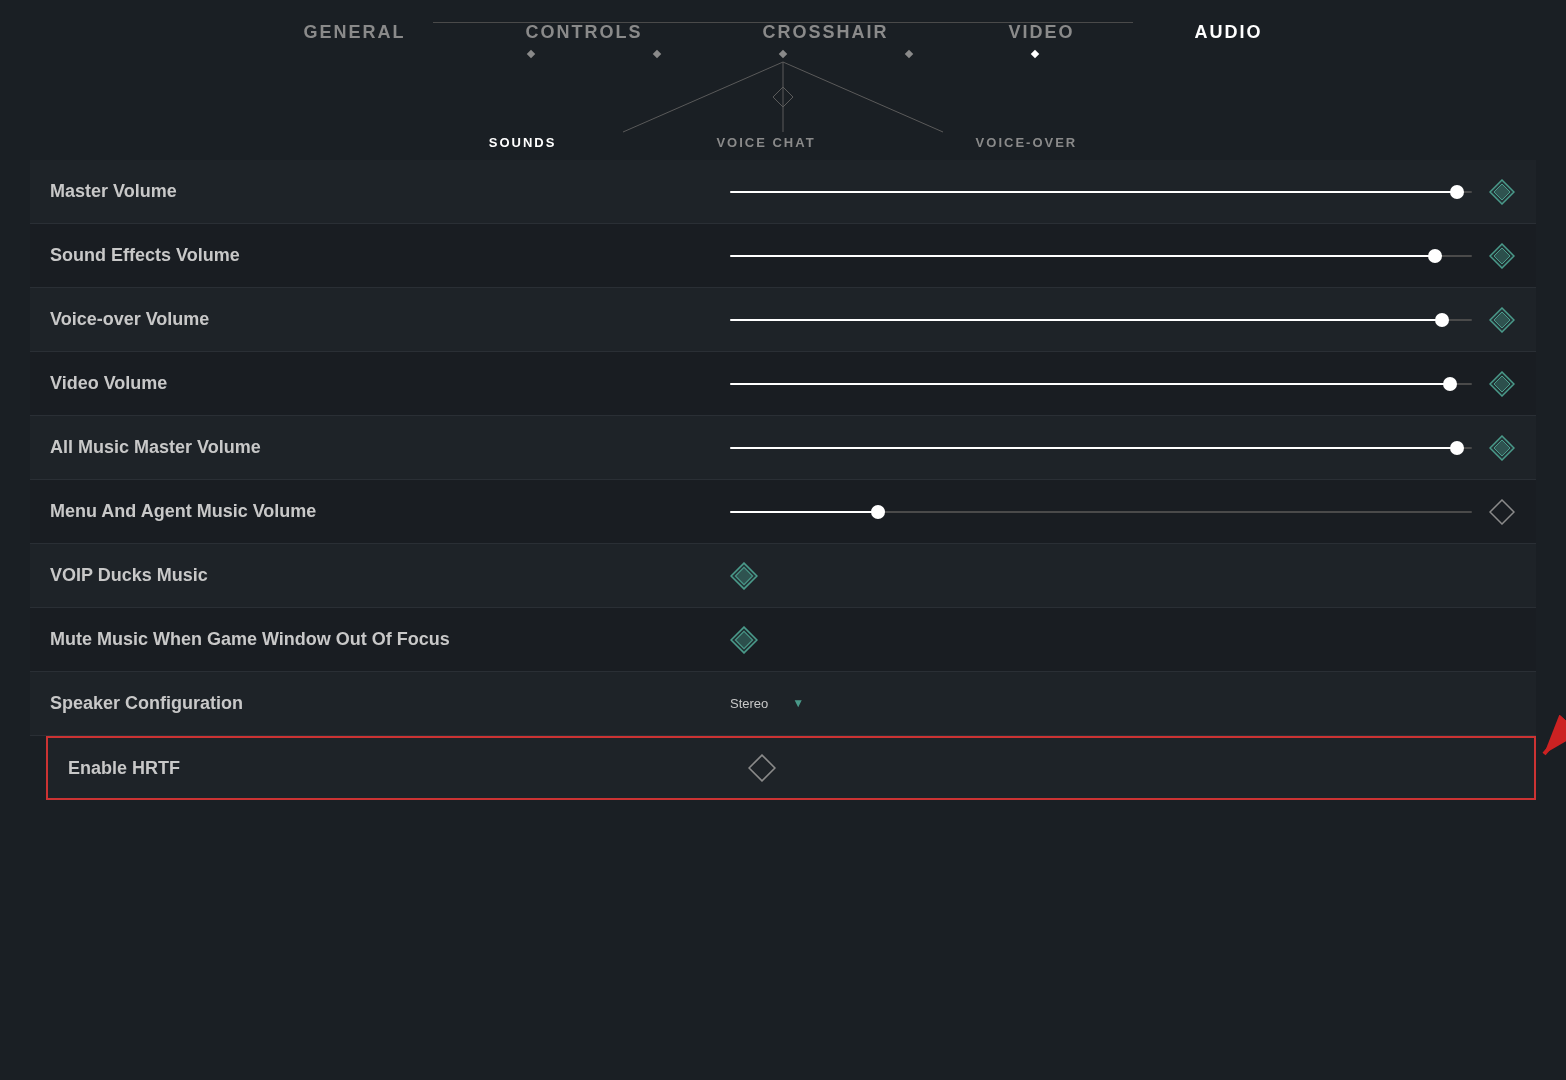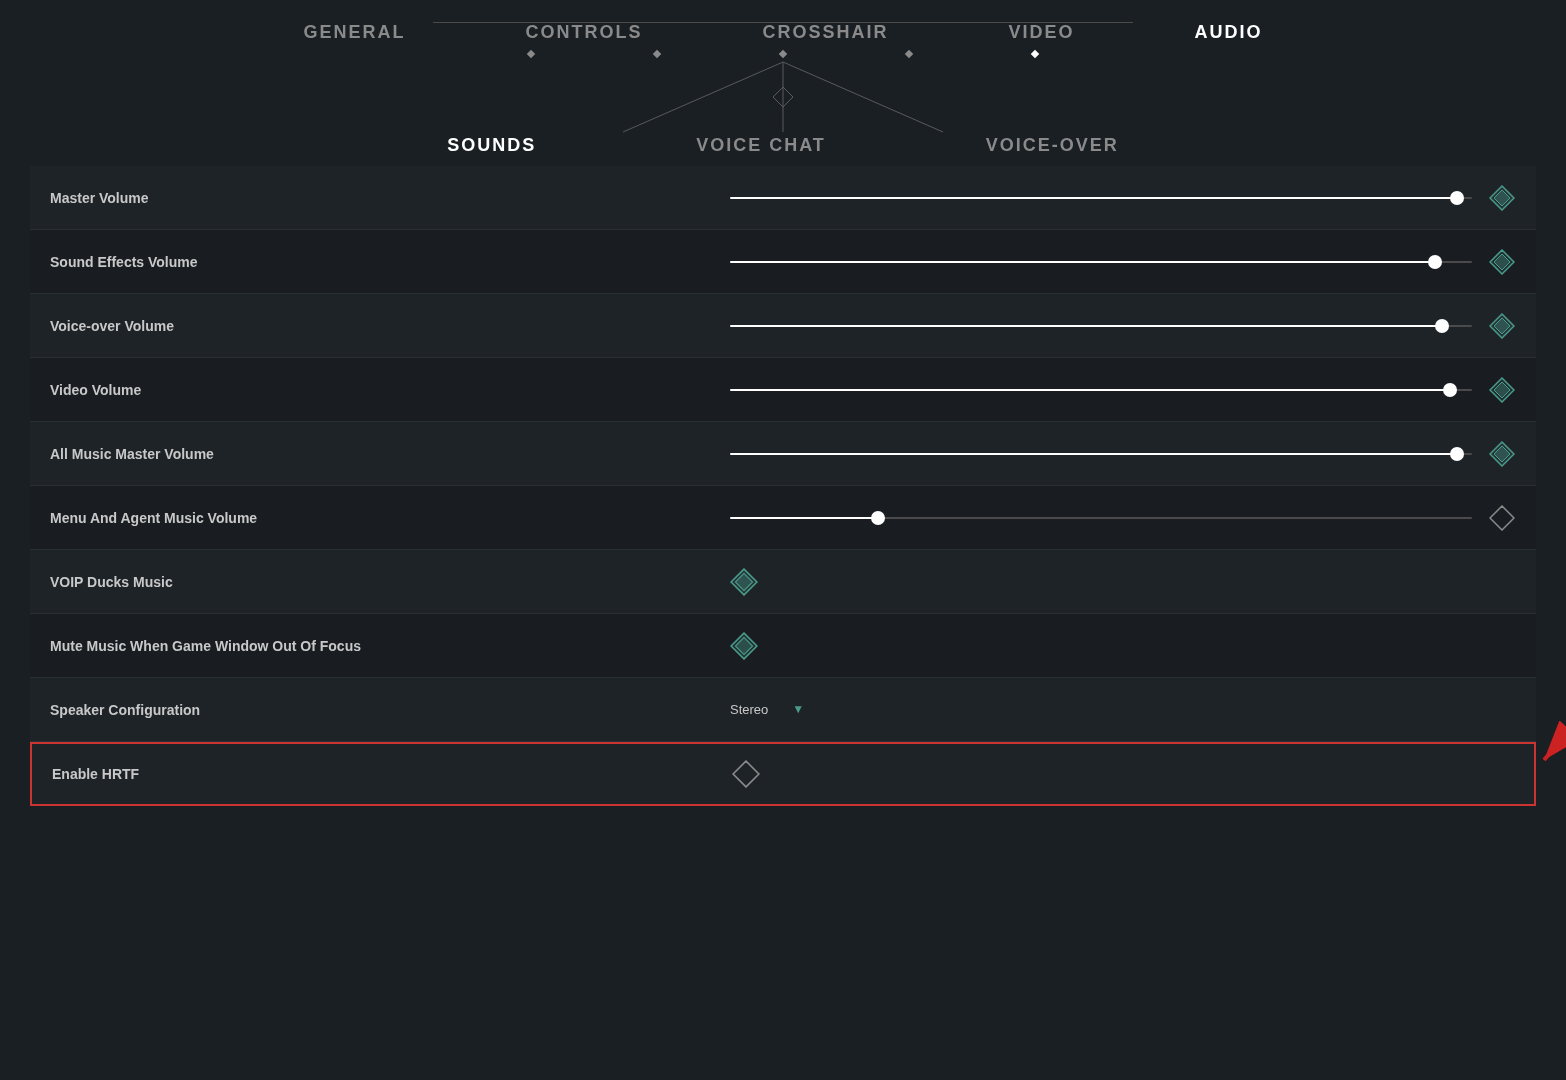--- a/index.html
+++ b/index.html
@@ -73,21 +73,21 @@
     .sub-nav {
       display: flex;
       justify-content: center;
       gap: 160px;
       padding: 28px 0 0 0;
       position: relative;
     }
 
     .sub-nav-item {
       color: #8a8a8a;
-      font-size: 18px;
+      font-size: 13px;
       font-weight: bold;
       letter-spacing: 2px;
       cursor: pointer;
       text-transform: uppercase;
     }
 
     .sub-nav-item.active {
       color: #ffffff;
     }
 
@@ -109,26 +109,27 @@
       background: #1e2328;
     }
 
     .settings-row:nth-child(even) {
       background: #191d22;
     }
 
     .settings-row.highlighted {
       border: 2px solid #cc3333;
       background: #1e2328;
+      margin-left: 16px;
     }
 
     .row-label {
       width: 680px;
       color: #c8c8c8;
-      font-size: 14px;
+      font-size: 18px;
       font-weight: bold;
     }
 
     .row-control {
       flex: 1;
       display: flex;
       gap: 16px;
     }
 
     

